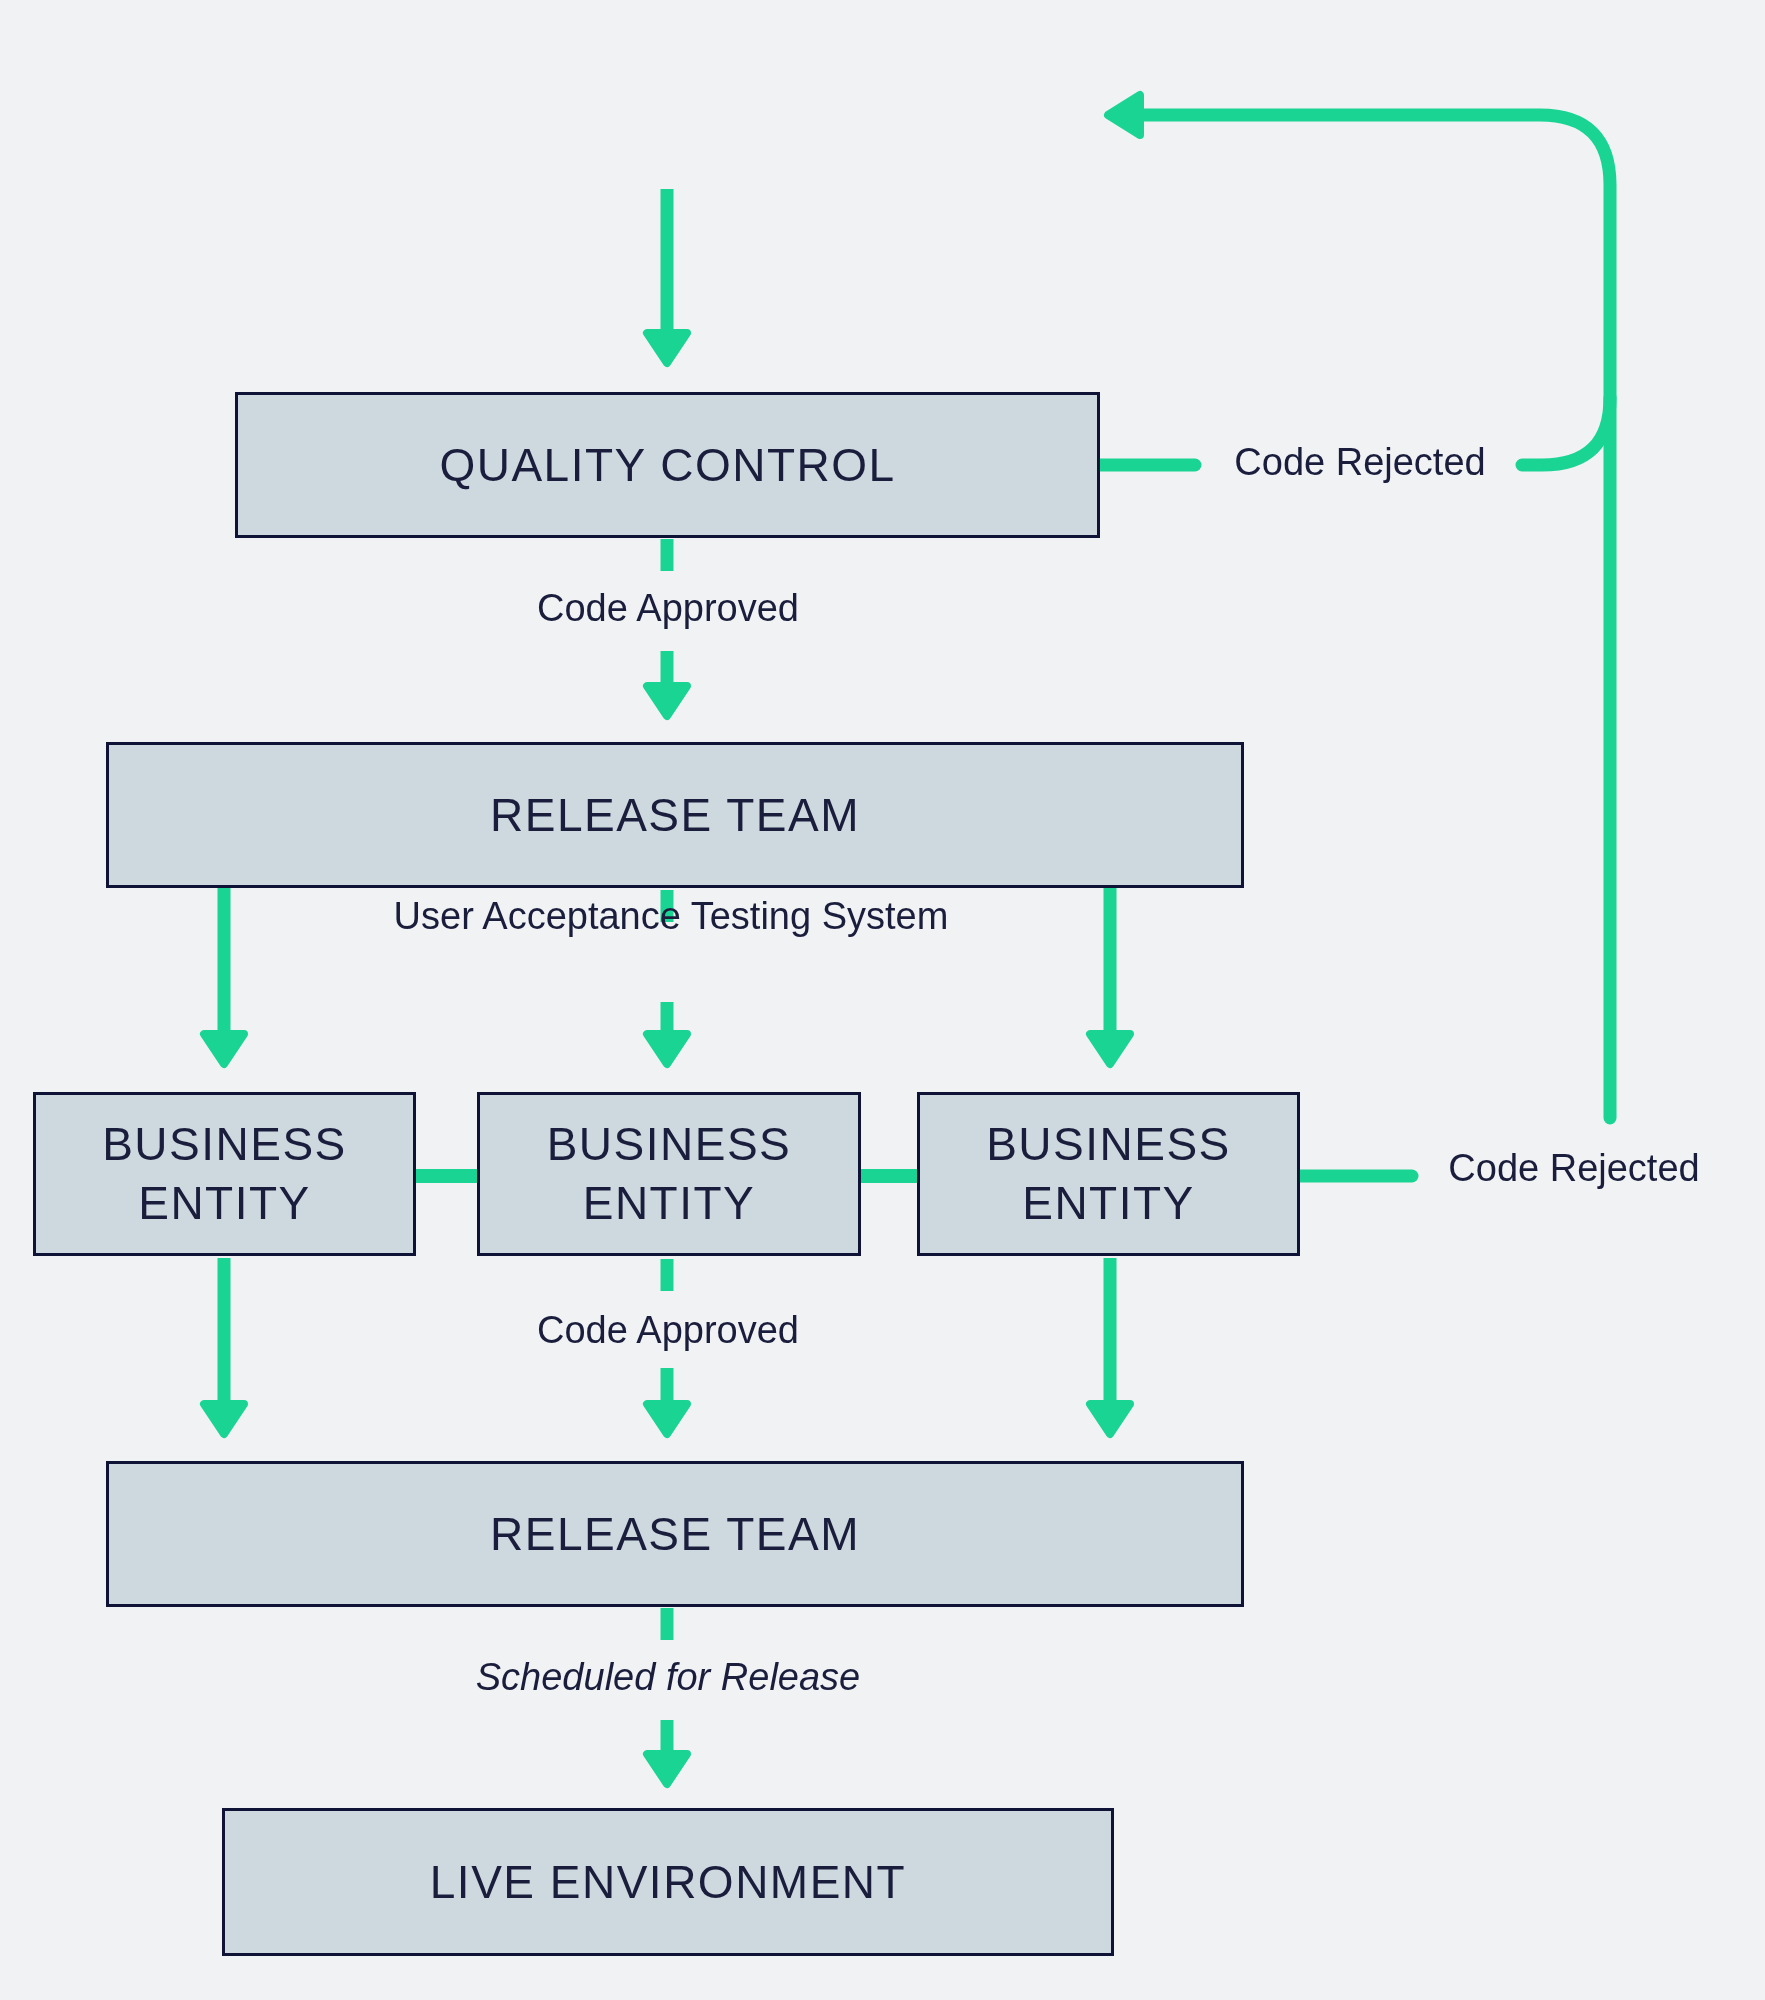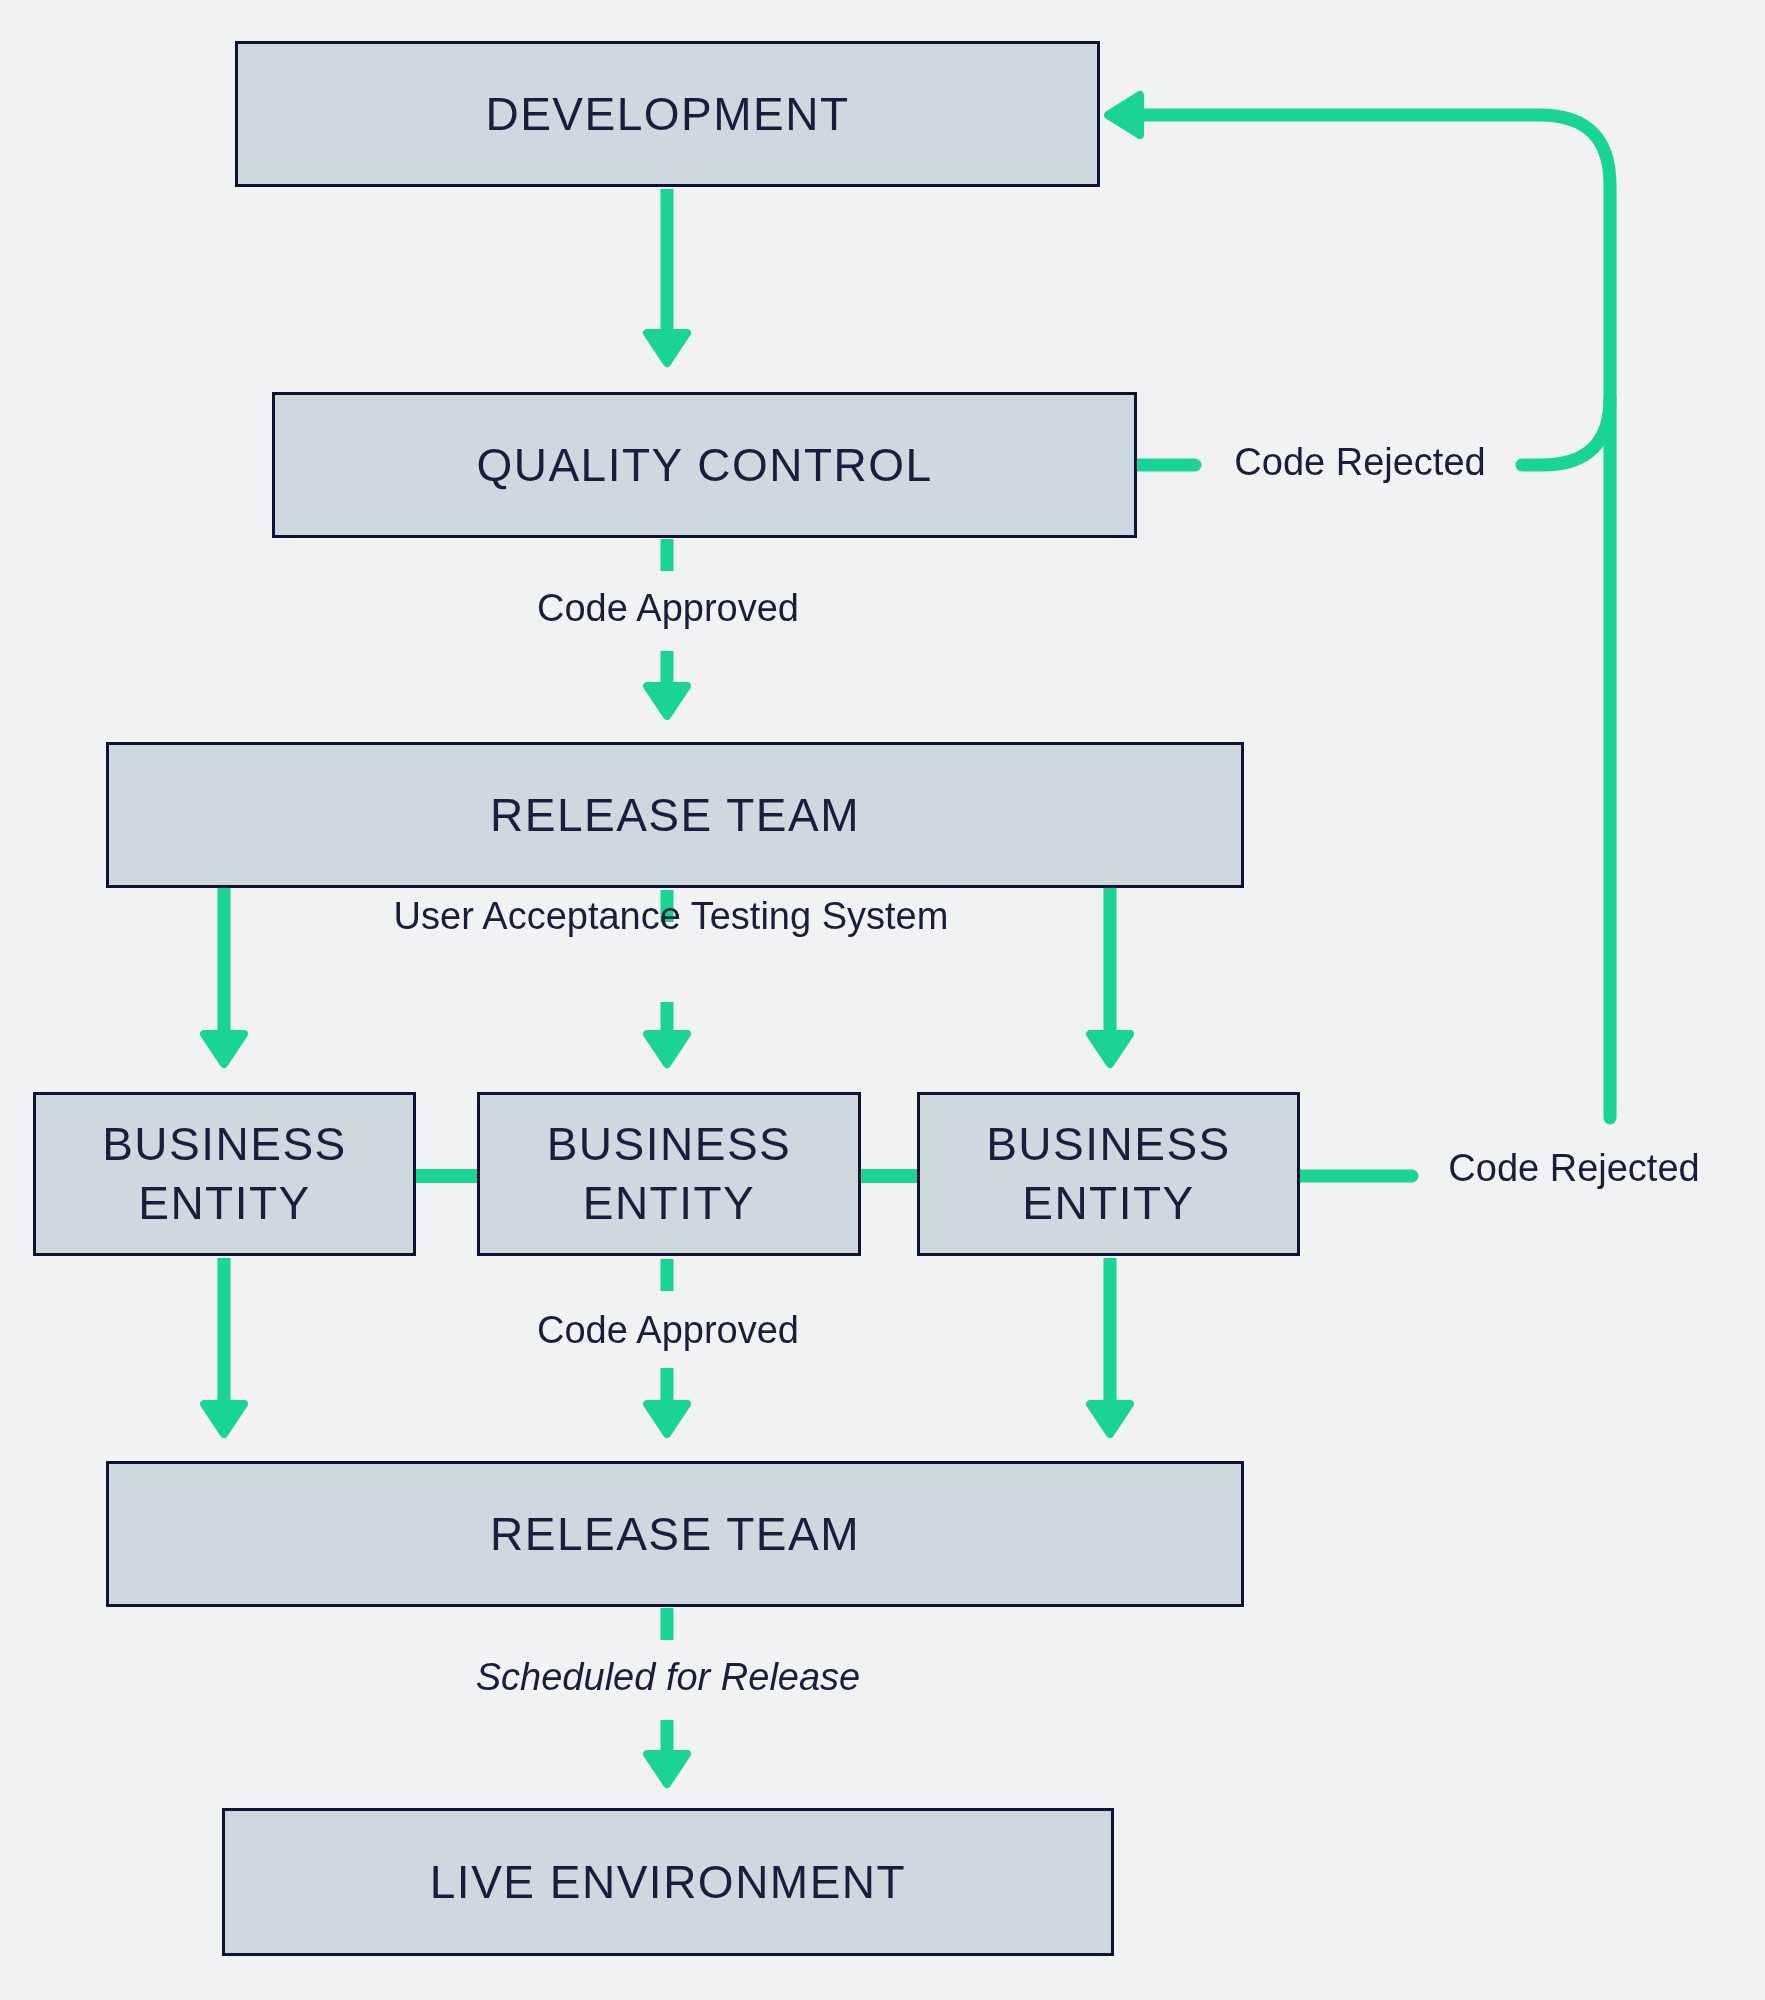--- a/index.html
+++ b/index.html
@@ -25,21 +25,21 @@
   .node{
     position:absolute;box-sizing:border-box;
     background:var(--node-fill);
     border:3.5px solid var(--node-border);
     color:var(--text);
     display:flex;align-items:center;justify-content:center;
     font-size:46px;letter-spacing:1.5px;text-align:center;
     line-height:59px;white-space:pre-line;
   }
   .node-dev {left:235px;top:41px;  width:865px; height:146px;}
-  .node-qc  {left:235px;top:392px; width:865px; height:146px;margin-left:37px;}
+  .node-qc  {left:235px;top:392px; width:865px; height:146px;}
   .node-rt1 {left:106px;top:742px; width:1138px;height:146px;}
   .node-bel {left:33px; top:1092px;width:383px; height:164px;}
   .node-bem {left:477px;top:1092px;width:384px; height:164px;}
   .node-ber {left:917px;top:1092px;width:383px; height:164px;}
   .node-rt2 {left:106px;top:1461px;width:1138px;height:146px;}
   .node-live{left:222px;top:1808px;width:892px; height:148px;}
   .edge-label{
     position:absolute;color:var(--text);
     font-size:38px;white-space:nowrap;
     transform:translate(-50%,-50%);
@@ -88,21 +88,20 @@
     <path class="edge" d="M667 1720 V1752"></path>
     <path class="head" d="M647 1754 L687 1754 L667 1784 Z"></path>
 
     <path class="edge roundcap" d="M1138 115 H1540 Q1610 115 1610 185 V1118"></path>
     <path class="head" d="M1140 95 L1140 135 L1108 115 Z"></path>
     <path class="edge roundcap" d="M1100 465 H1195"></path>
     <path class="edge roundcap" d="M1522 465 L1542 465 Q1610 465 1610 398"></path>
     <path class="edge roundcap" d="M1300 1176 H1412"></path>
   </svg>
 
-  <div class="node node-dev">DEVELOPMENT</div>
   <div class="node node-qc">QUALITY CONTROL</div>
   <div class="node node-rt1">RELEASE TEAM</div>
   <div class="node node-bel">BUSINESS
 ENTITY</div>
   <div class="node node-bem">BUSINESS
 ENTITY</div>
   <div class="node node-ber">BUSINESS
 ENTITY</div>
   <div class="node node-rt2">RELEASE TEAM</div>
   <div class="node node-live">LIVE ENVIRONMENT</div>

